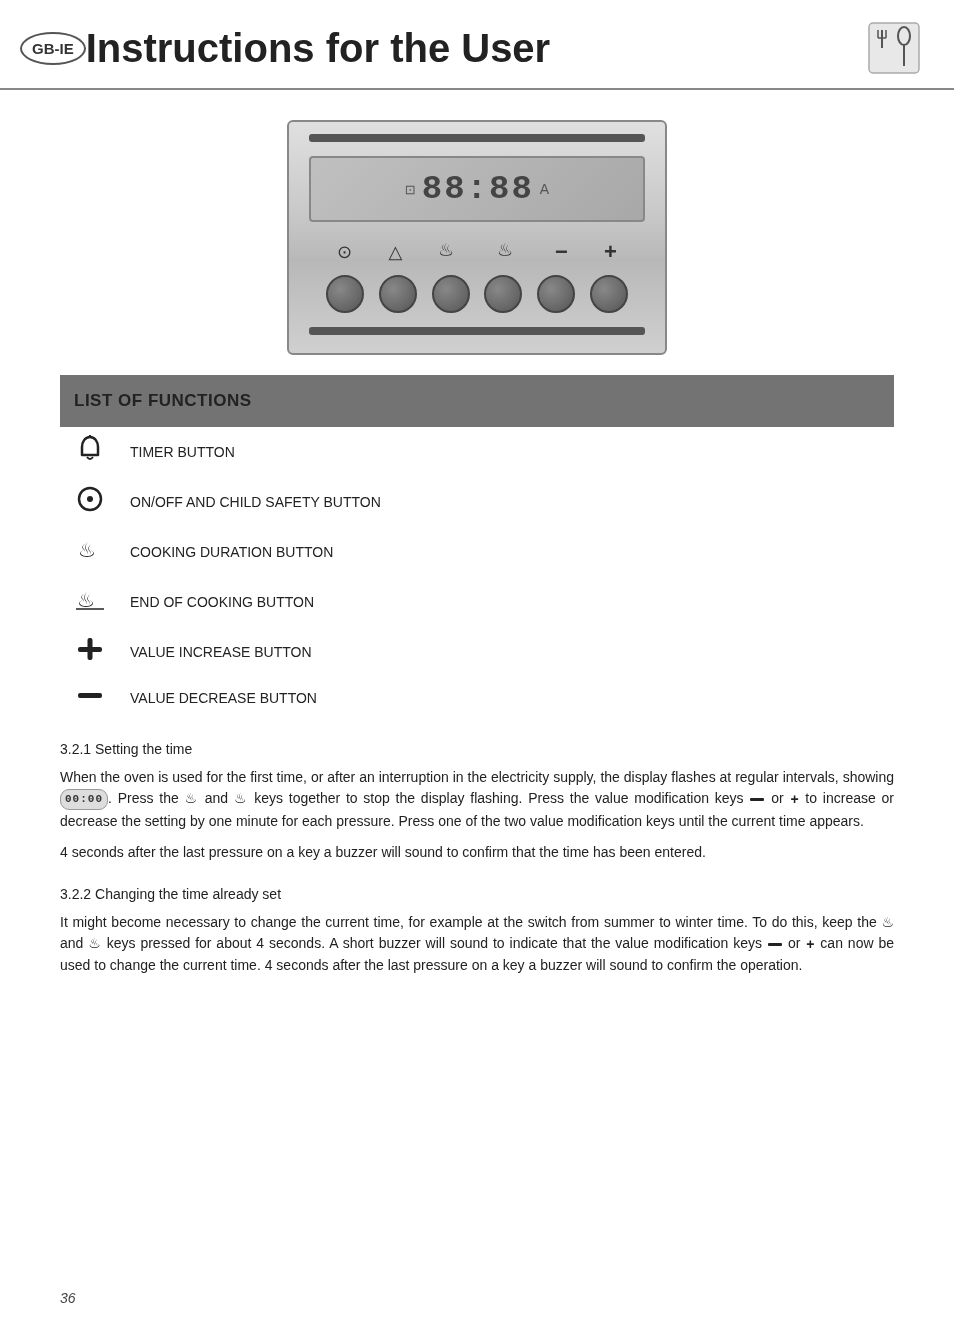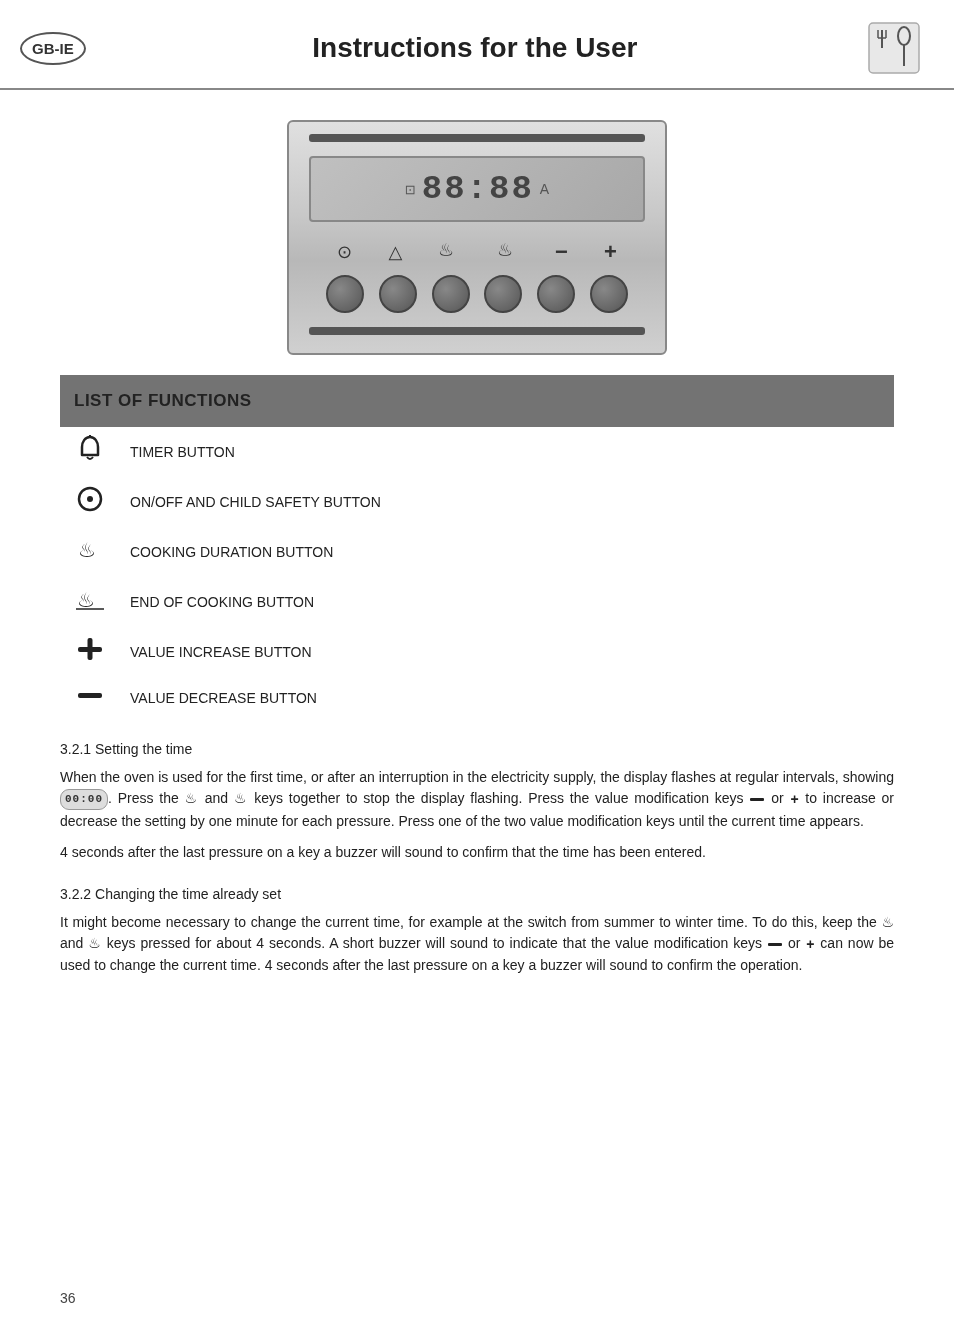--- a/index.html
+++ b/index.html
@@ -23,24 +23,23 @@
     .header-logo {
       border: 2px solid #555;
       border-radius: 50%;
       padding: 6px 10px;
       font-weight: bold;
       font-size: 15px;
       color: #333;
       white-space: nowrap;
     }
     .header-title {
-      font-size: 28px;
+      font-size: 40px;
       font-weight: bold;
       flex: 1;
-      text-align: center;
     }
     .header-icon {
       width: 60px;
       height: 60px;
     }
 
     
     .oven-container {
       display: flex;
       justify-content: center;
@@ -189,20 +188,21 @@
       vertical-align: middle;
       margin: 0 1px;
     }
 
     
     .page-number {
       position: absolute;
       bottom: 30px;
       left: 60px;
       font-size: 14px;
+      font-style: italic;
       color: #444;
     }
   </style>
 </head>
 <body>
 
 <div class="header">
   <div class="header-logo">GB-IE</div>
   <div class="header-title">Instructions for the User</div>
 

